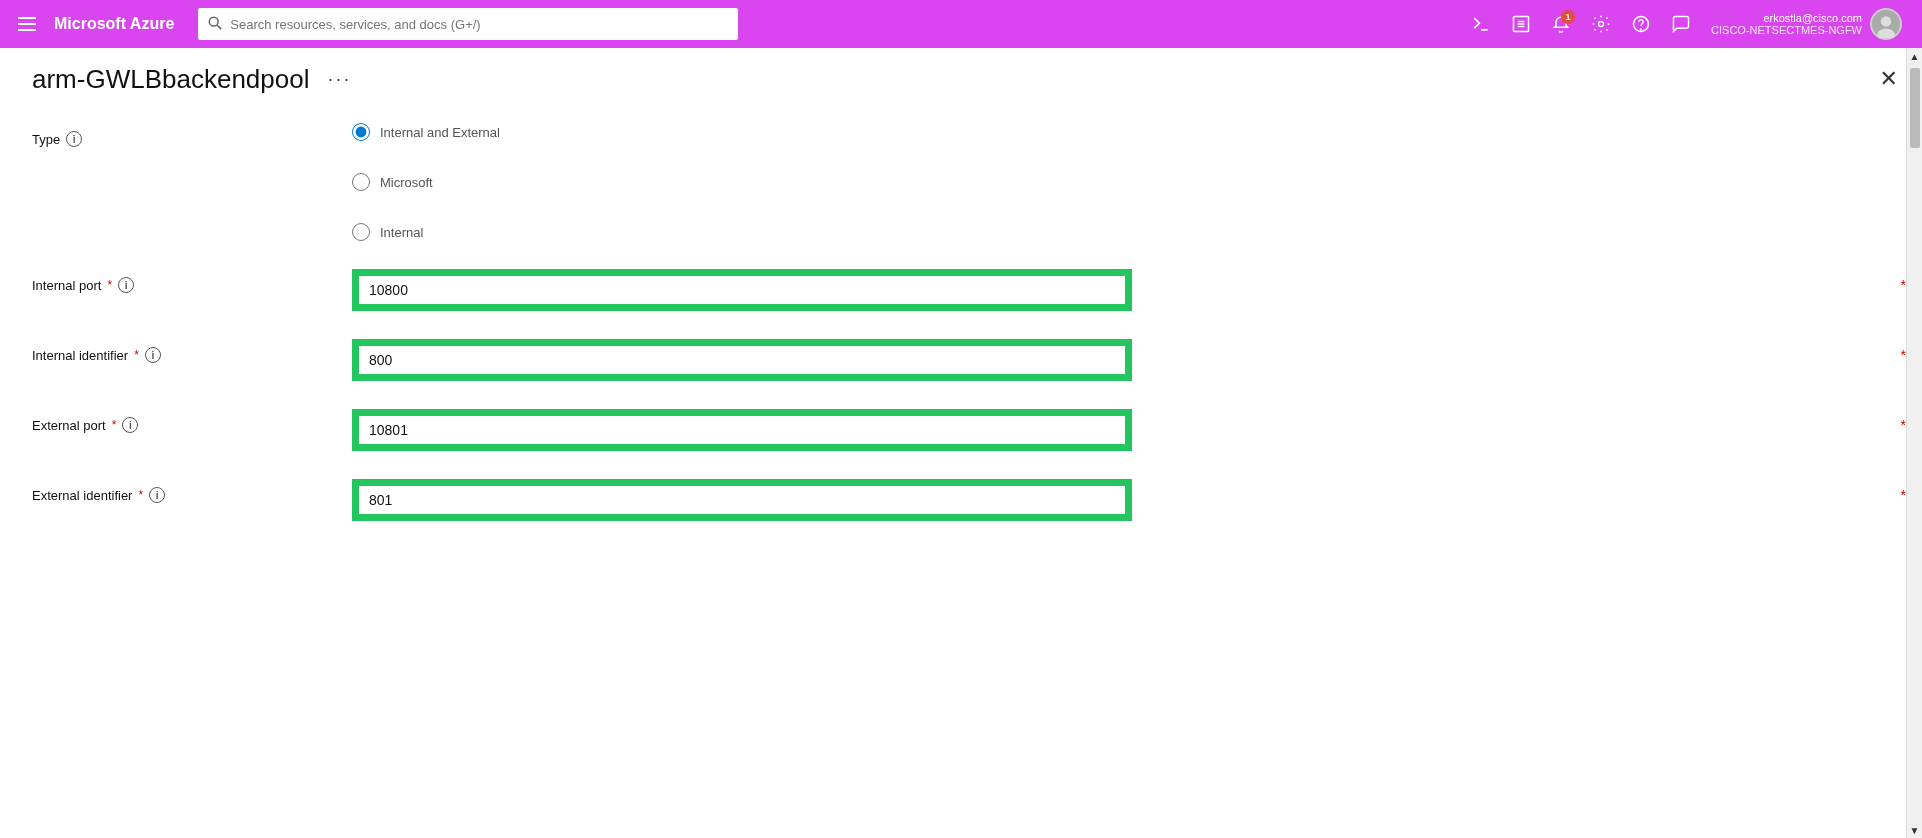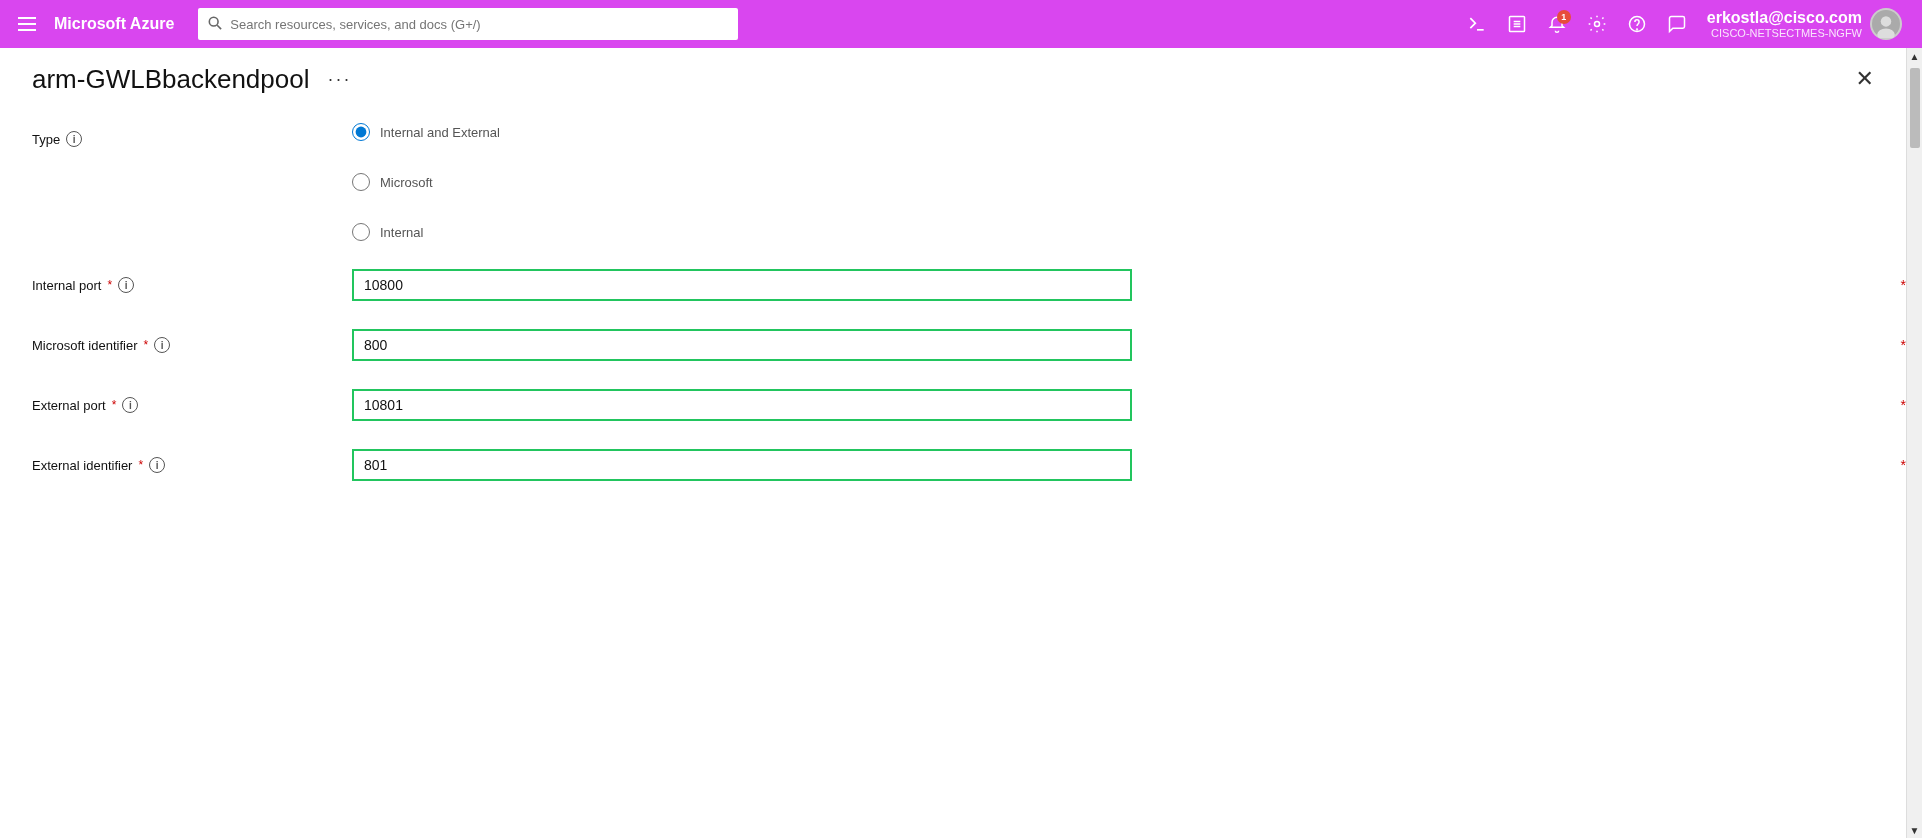--- a/index.html
+++ b/index.html
@@ -96,22 +96,22 @@
       align-items: center;
       gap: 8px;
       color: white;
       cursor: pointer;
       padding: 4px 8px;
     }
     .topbar-user-info {
       text-align: right;
     }
     .topbar-user-email {
-      font-size: 16px;
-      font-weight: 700;
+      font-size: 11px;
+      font-weight: 400;
     }
     .topbar-user-org {
       font-size: 11px;
       opacity: 0.85;
     }
     .topbar-avatar {
       width: 32px;
       height: 32px;
       border-radius: 50%;
       background: #ccc;
@@ -130,21 +130,21 @@
       background: white;
       min-height: calc(100vh - 48px);
       padding: 0;
       position: relative;
       display: flex;
       flex-direction: column;
     }
 
     
     .panel-header {
-      padding: 16px 40px 8px 32px;
+      padding: 16px 16px 8px 32px;
       border-bottom: none;
       display: flex;
       align-items: flex-start;
       justify-content: space-between;
     }
     .panel-title-area {
       flex: 1;
     }
     .panel-title {
       font-size: 26px;
@@ -202,21 +202,21 @@
       color: #c00;
       font-size: 12px;
     }
     .form-input-col {
       flex: 1;
       position: relative;
     }
     .form-input {
       width: 100%;
       max-width: 780px;
-      border: 2px solid #22c55e;
+      border: 7px solid #22c55e;
       padding: 6px 10px;
       font-size: 14px;
       color: #111;
       outline: none;
     }
     .required-indicator {
       position: absolute;
       right: -16px;
       top: 8px;
       color: #c00;
@@ -426,21 +426,21 @@
         <span class="info-icon">i</span>
       </div>
       <div class="form-input-col">
         <input type="text" class="form-input" value="10800" style="">
         <span class="required-indicator">*</span>
       </div>
     </div>
 
     <div class="form-row">
       <div class="form-label-col">
-        <span>Microsoft identifier</span>
+        <span>Internal identifier</span>
         <span class="required-star">*</span>
         <span class="info-icon">i</span>
       </div>
       <div class="form-input-col">
         <input type="text" class="form-input" value="800" style="">
         <span class="required-indicator">*</span>
       </div>
     </div>
 
     <div class="form-row">

